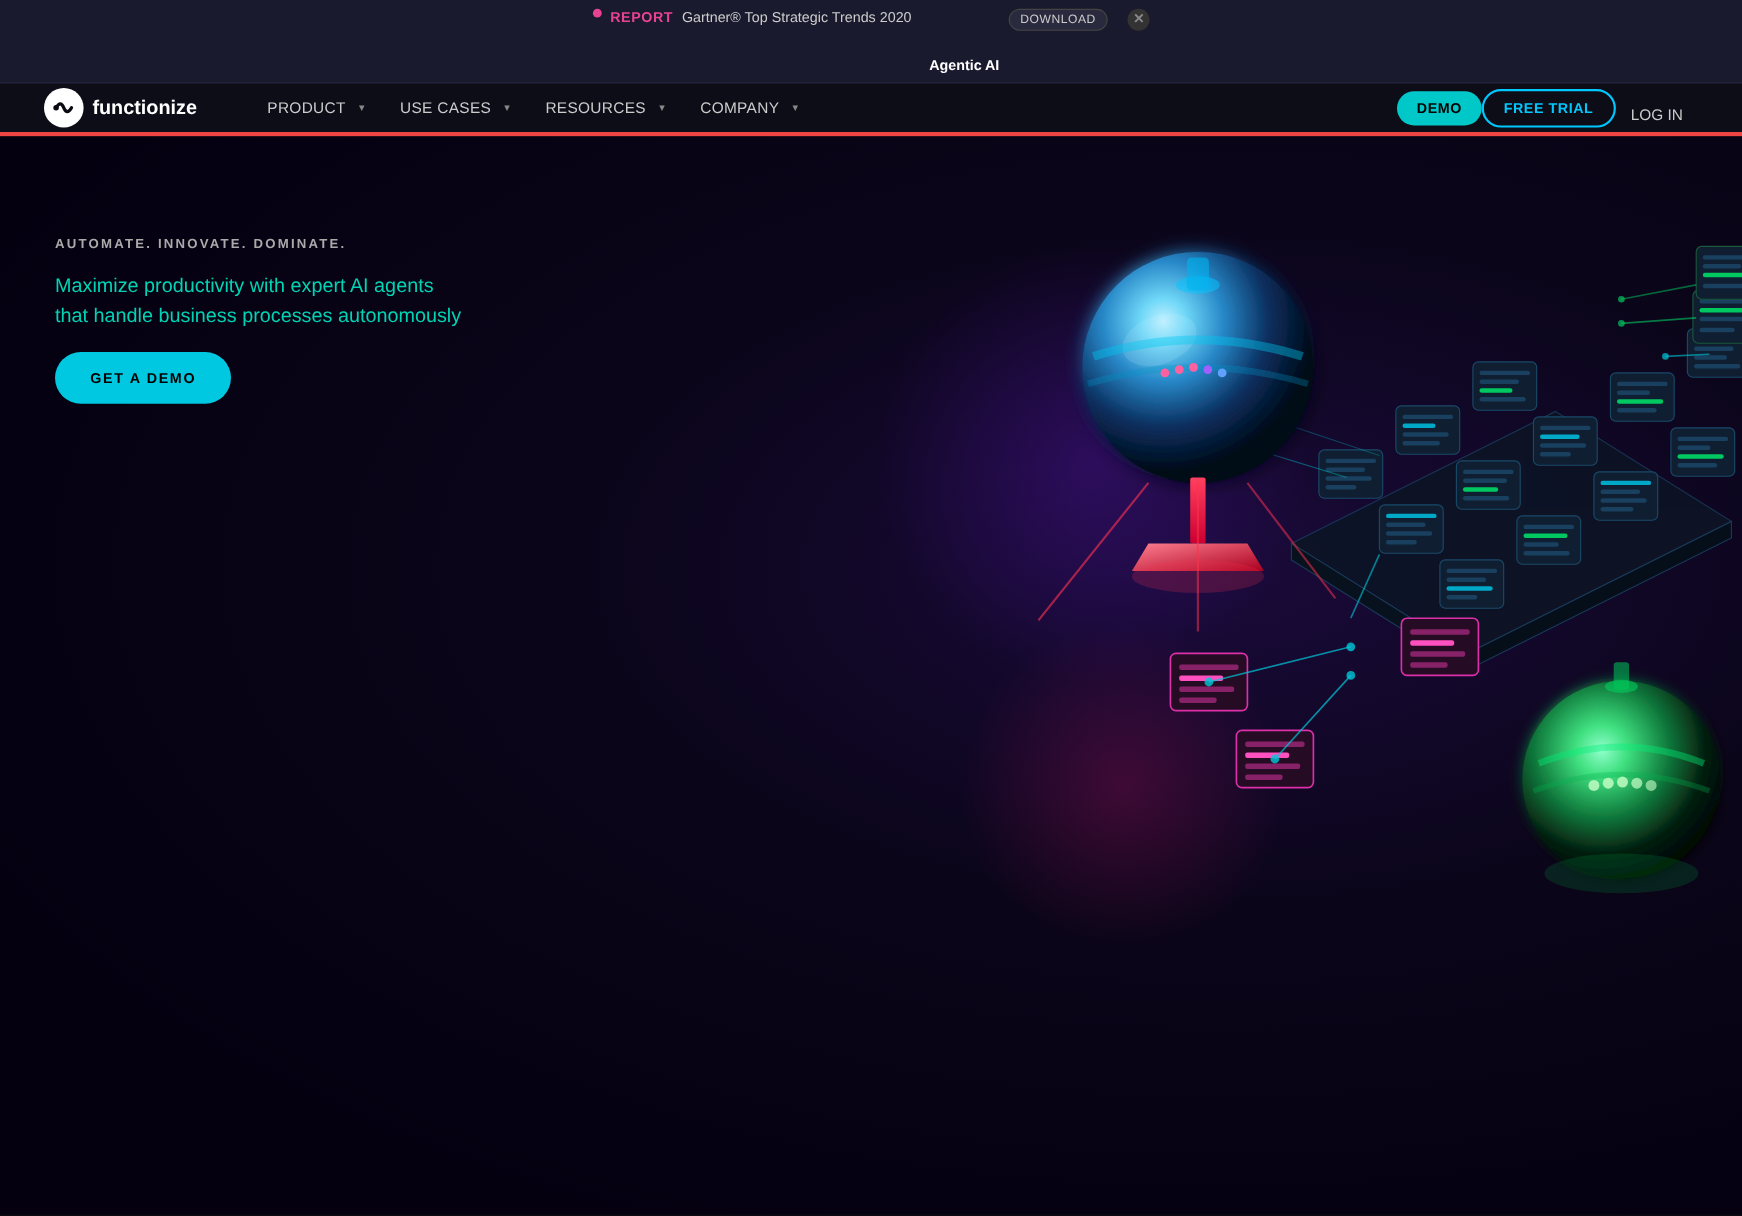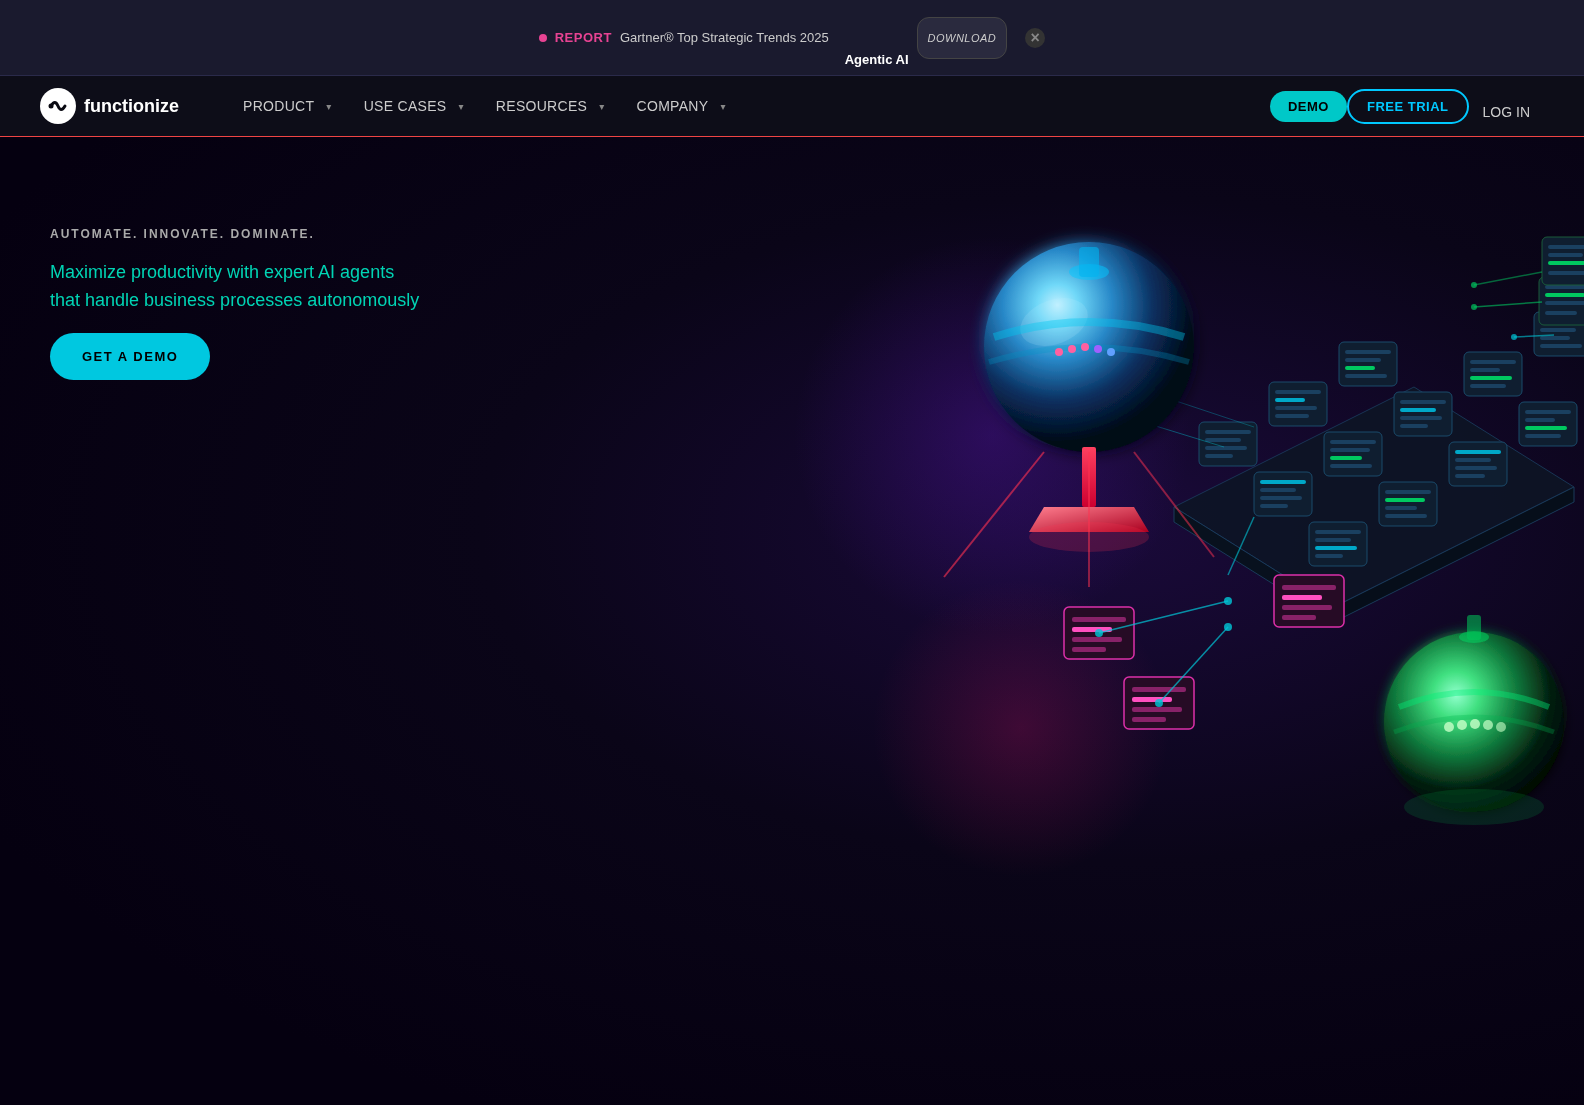--- a/index.html
+++ b/index.html
@@ -9,21 +9,21 @@
       color: #fff;
       min-height: 1105px;
       overflow-x: hidden;
     }
 
     
     .announcement-bar {
       background: #1a1a2e;
       border-bottom: 1px solid #2a2a4a;
       display: flex;
-      align-items: center;
+      align-items: flex-start;
       justify-content: center;
       gap: 8px;
       padding: 8px 20px;
       font-size: 13px;
       color: #ccc;
     }
     .announcement-bar .report-dot {
       width: 8px;
       height: 8px;
       background: #e84393;
@@ -40,47 +40,46 @@
       font-weight: 700;
       margin-left: 8px;
       margin-top: 44px;
     }
     .announcement-bar .download-btn {
       background: #2a2a3e;
       border: 1px solid #444;
       border-radius: 12px;
       color: #ccc;
       font-size: 11px;
-      padding: 14px 10px;
+      padding: 3px 10px;
       cursor: pointer;
       letter-spacing: 0.5px;
-      font-style: italic;
     }
     .announcement-bar .close-btn {
       margin-left: 10px;
       cursor: pointer;
       color: #888;
       font-size: 16px;
       background: #333;
       border-radius: 50%;
       width: 20px;
       height: 20px;
       display: flex;
       align-items: center;
       justify-content: center;
       font-weight: bold;
     }
 
     
     .navbar {
       display: flex;
       padding: 0 40px;
-      height: 61px;
+      height: 48px;
       background: #0d0d18;
-      border-bottom: 1px solid #ef4444;
+      border-bottom: 4px solid #ef4444;
     }
     .logo {
       display: flex;
       align-items: center;
       gap: 8px;
       text-decoration: none;
       margin-right: 50px;
     }
     .logo-icon {
       width: 36px;
@@ -242,21 +241,21 @@
       border-radius: 50%;
       pointer-events: none;
     }
   </style>
 </head>
 <body>
 
 <div class="announcement-bar">
   <span class="report-dot"></span>
   <span class="report-label">REPORT</span>
-  <span>Gartner® Top Strategic Trends 2025</span>
+  <span>Gartner® Top Strategic Trends 2020</span>
   <span class="agentic-ai">Agentic AI</span>
   <button class="download-btn">DOWNLOAD</button>
   <div class="close-btn">×</div>
 </div>
 
 <nav class="navbar">
   <a class="logo" href="#">
     <div class="logo-icon">
       <svg width="22" height="22" viewBox="0 0 22 22" fill="none">
         <path d="M4 11 Q8 4, 11 11 Q14 18, 18 11" stroke="#0a0a12" stroke-width="3" fill="none" stroke-linecap="round"></path>

